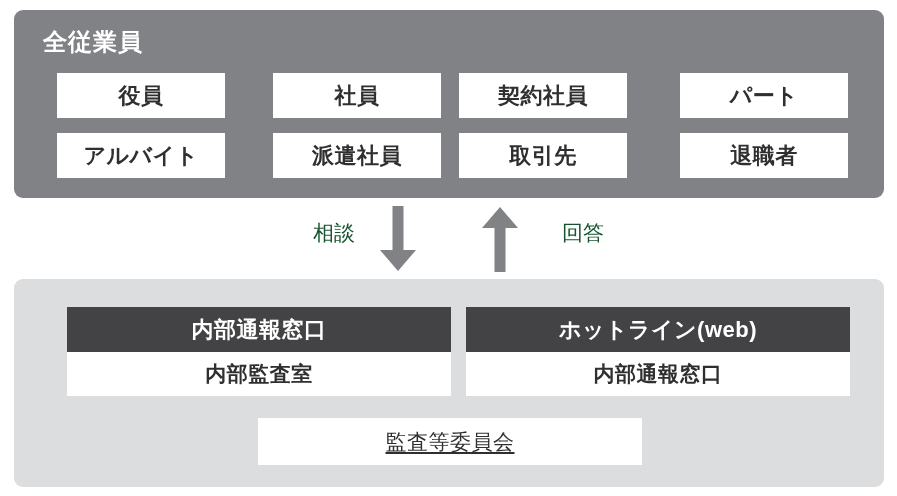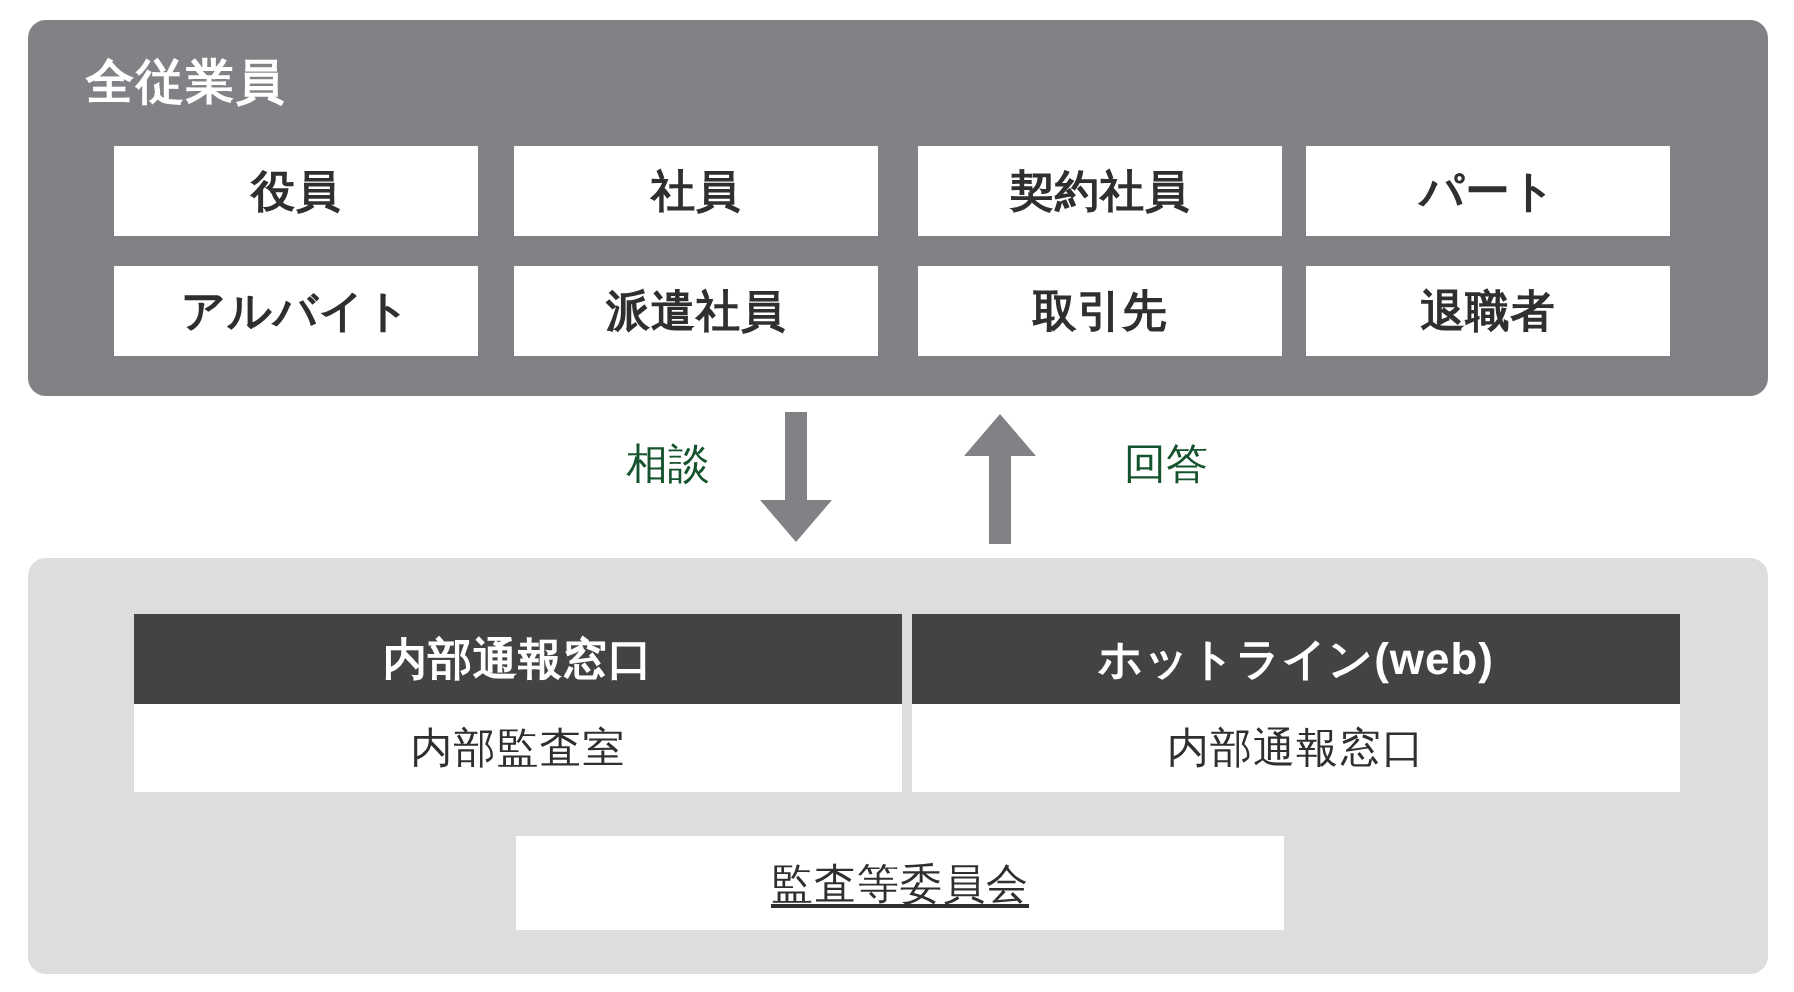--- a/index.html
+++ b/index.html
@@ -47,29 +47,29 @@
     position: absolute;
     background: #ffffff;
     color: #2f2f2f;
     font-size: 22px;
     font-weight: bold;
     display: flex;
     align-items: center;
     justify-content: center;
     letter-spacing: 0.5px;
     height: 45px;
-    width: 182px;
+    width: 168px;
     box-sizing: border-box;
   }
   .r1 { top: 63px; }
   .r2 { top: 123px; }
   .c1 { left: 43px; }
-  .c2 { left: 243px; }
+  .c2 { left: 259px; }
   .c3 { left: 445px; }
-  .c4 { left: 639px; }
+  .c4 { left: 666px; }
 
   
   .arrow-zone {
     position: absolute;
     left: 0;
     top: 198px;
     width: 897px;
     height: 81px;
   }
   .arrow-label {
@@ -108,39 +108,39 @@
     box-sizing: border-box;
   }
   .desk {
     position: absolute;
     top: 28px;
     width: 384px;
     height: 89px;
     padding-left: 10px;
   }
   .desk-left { left: 43px; }
-  .desk-right { left: 432px; }
+  .desk-right { left: 442px; }
   .desk-head {
     height: 45px;
     background: #434244;
     color: #ffffff;
     font-size: 22px;
     font-weight: bold;
     display: flex;
     align-items: center;
     justify-content: center;
     letter-spacing: 0.5px;
     box-sizing: border-box;
   }
   .desk-body {
     height: 44px;
     background: #ffffff;
     color: #2f2f2f;
     font-size: 21px;
-    font-weight: normal;
+    font-weight: bold;
     display: flex;
     align-items: center;
     justify-content: center;
     letter-spacing: 0.5px;
     box-sizing: border-box;
     text-align: right;
   }
   .committee-box {
     position: absolute;
     left: 244px;

